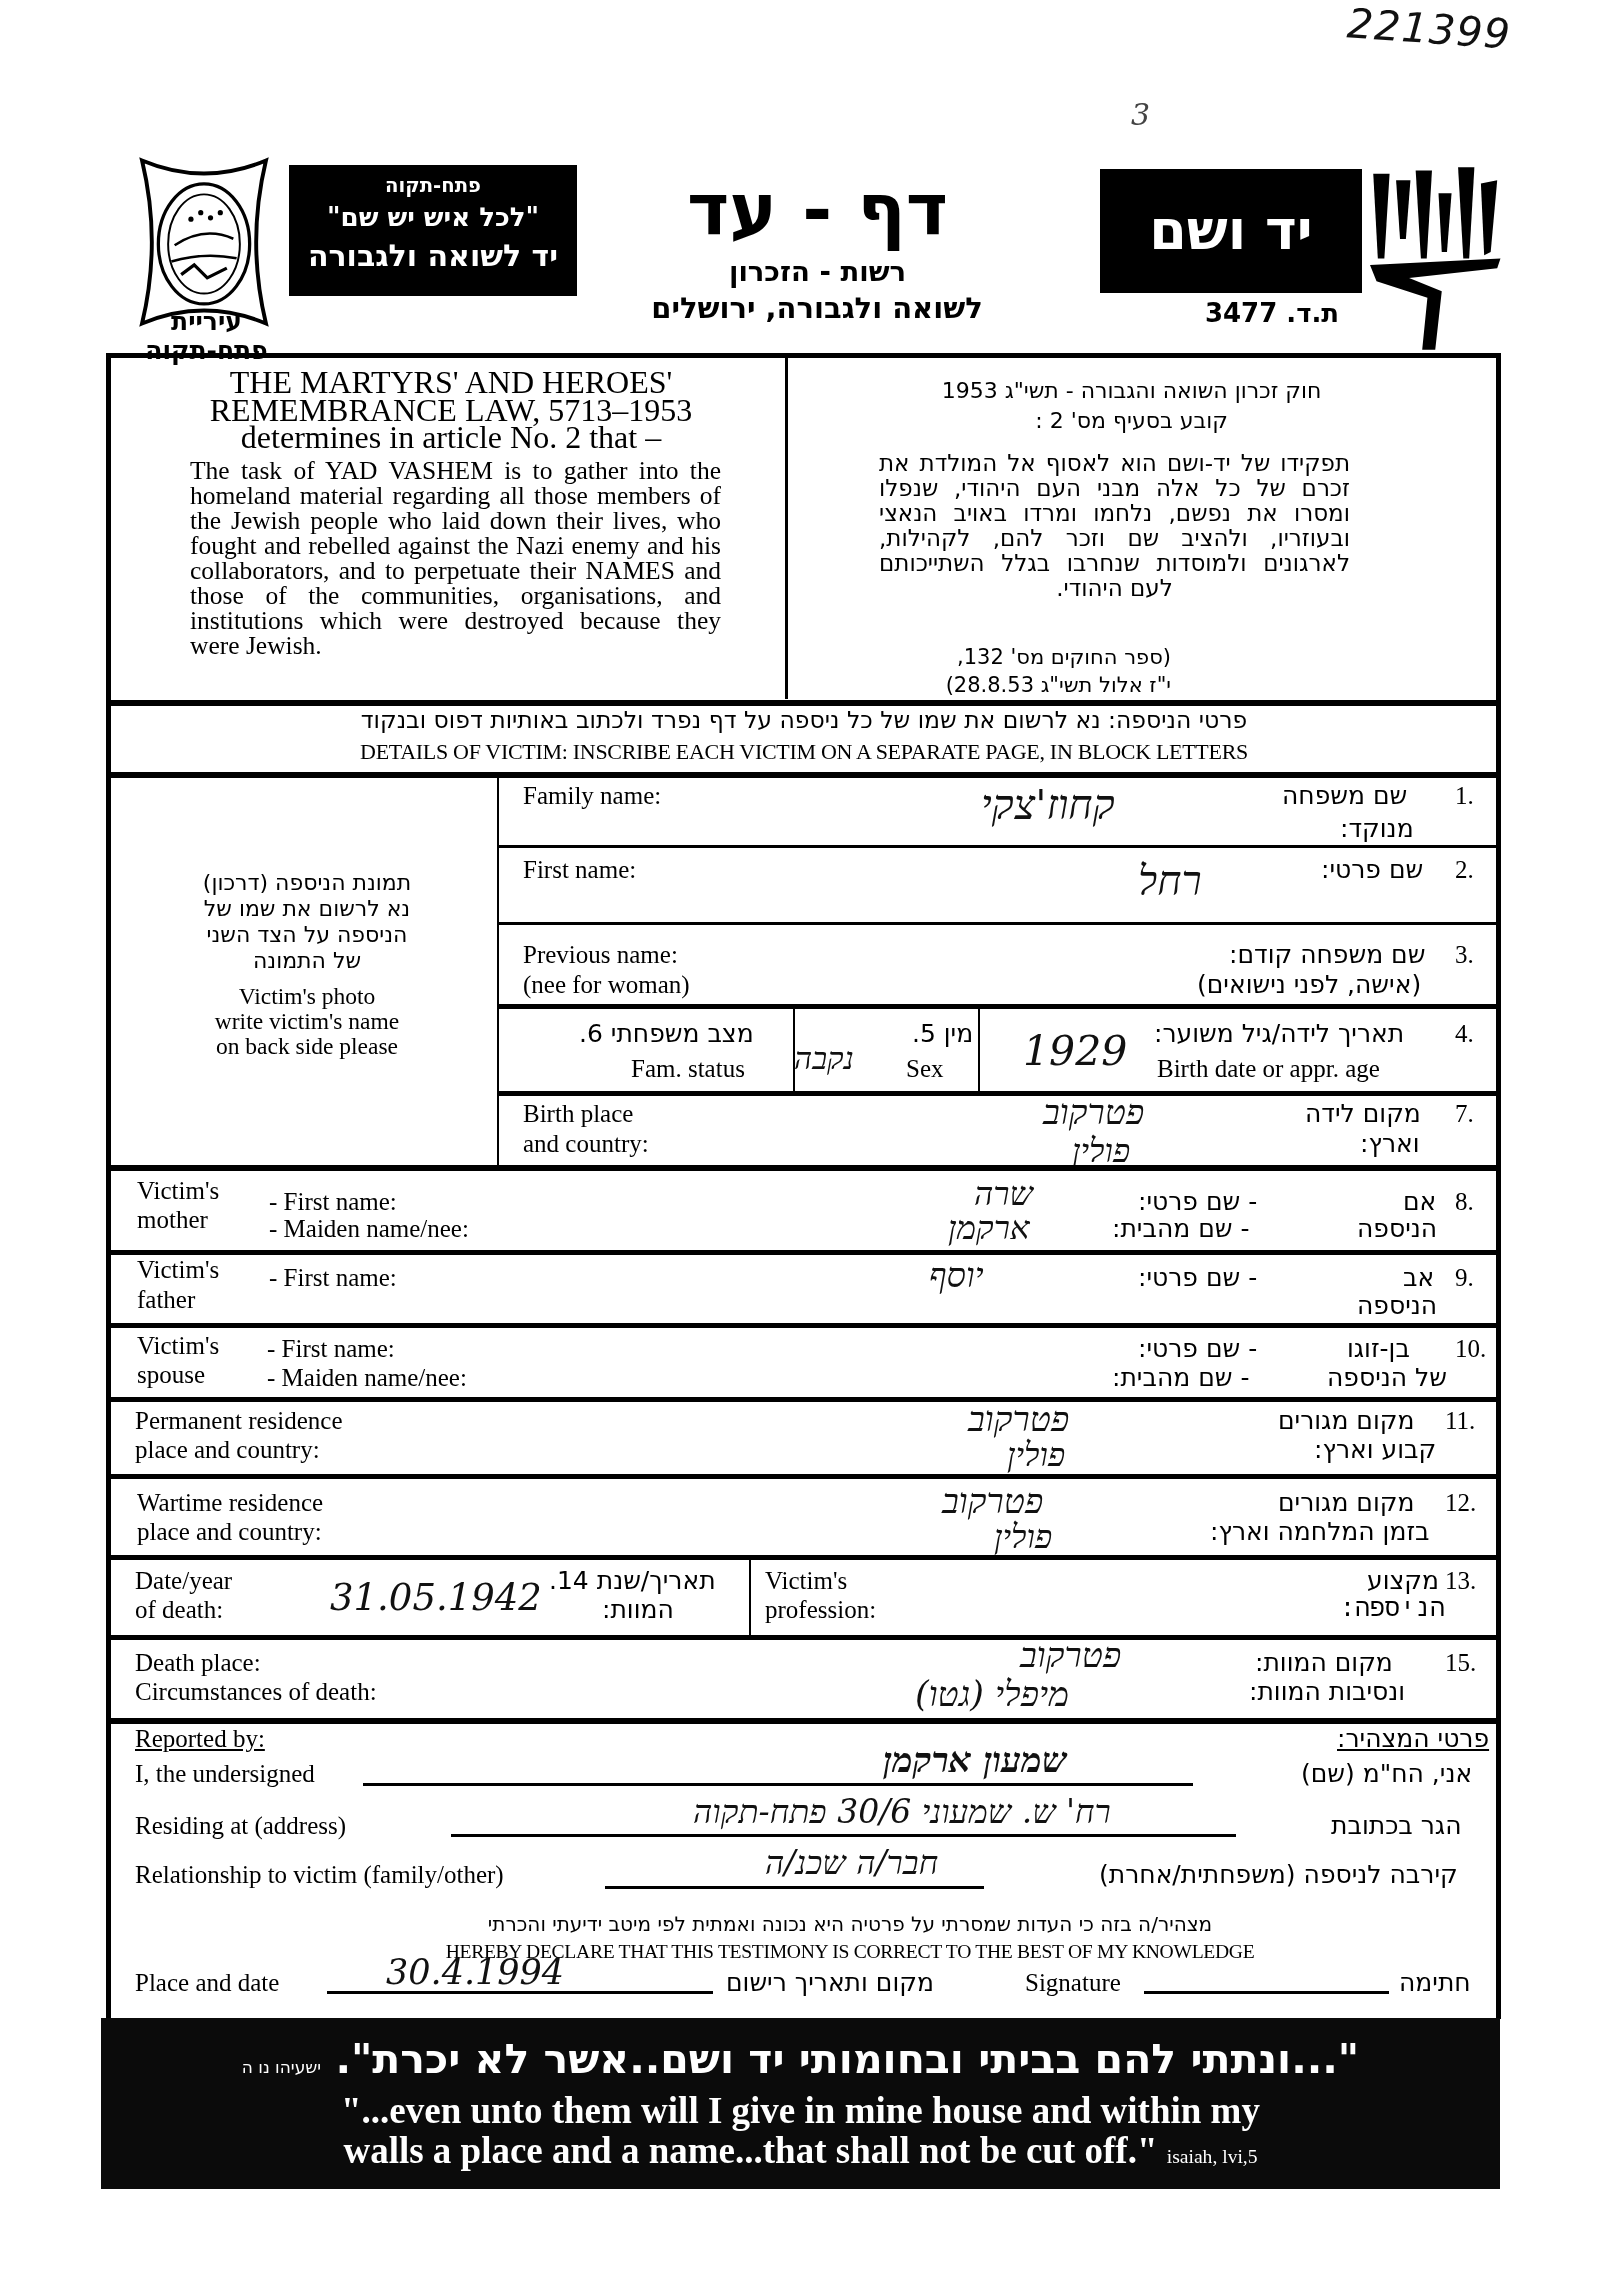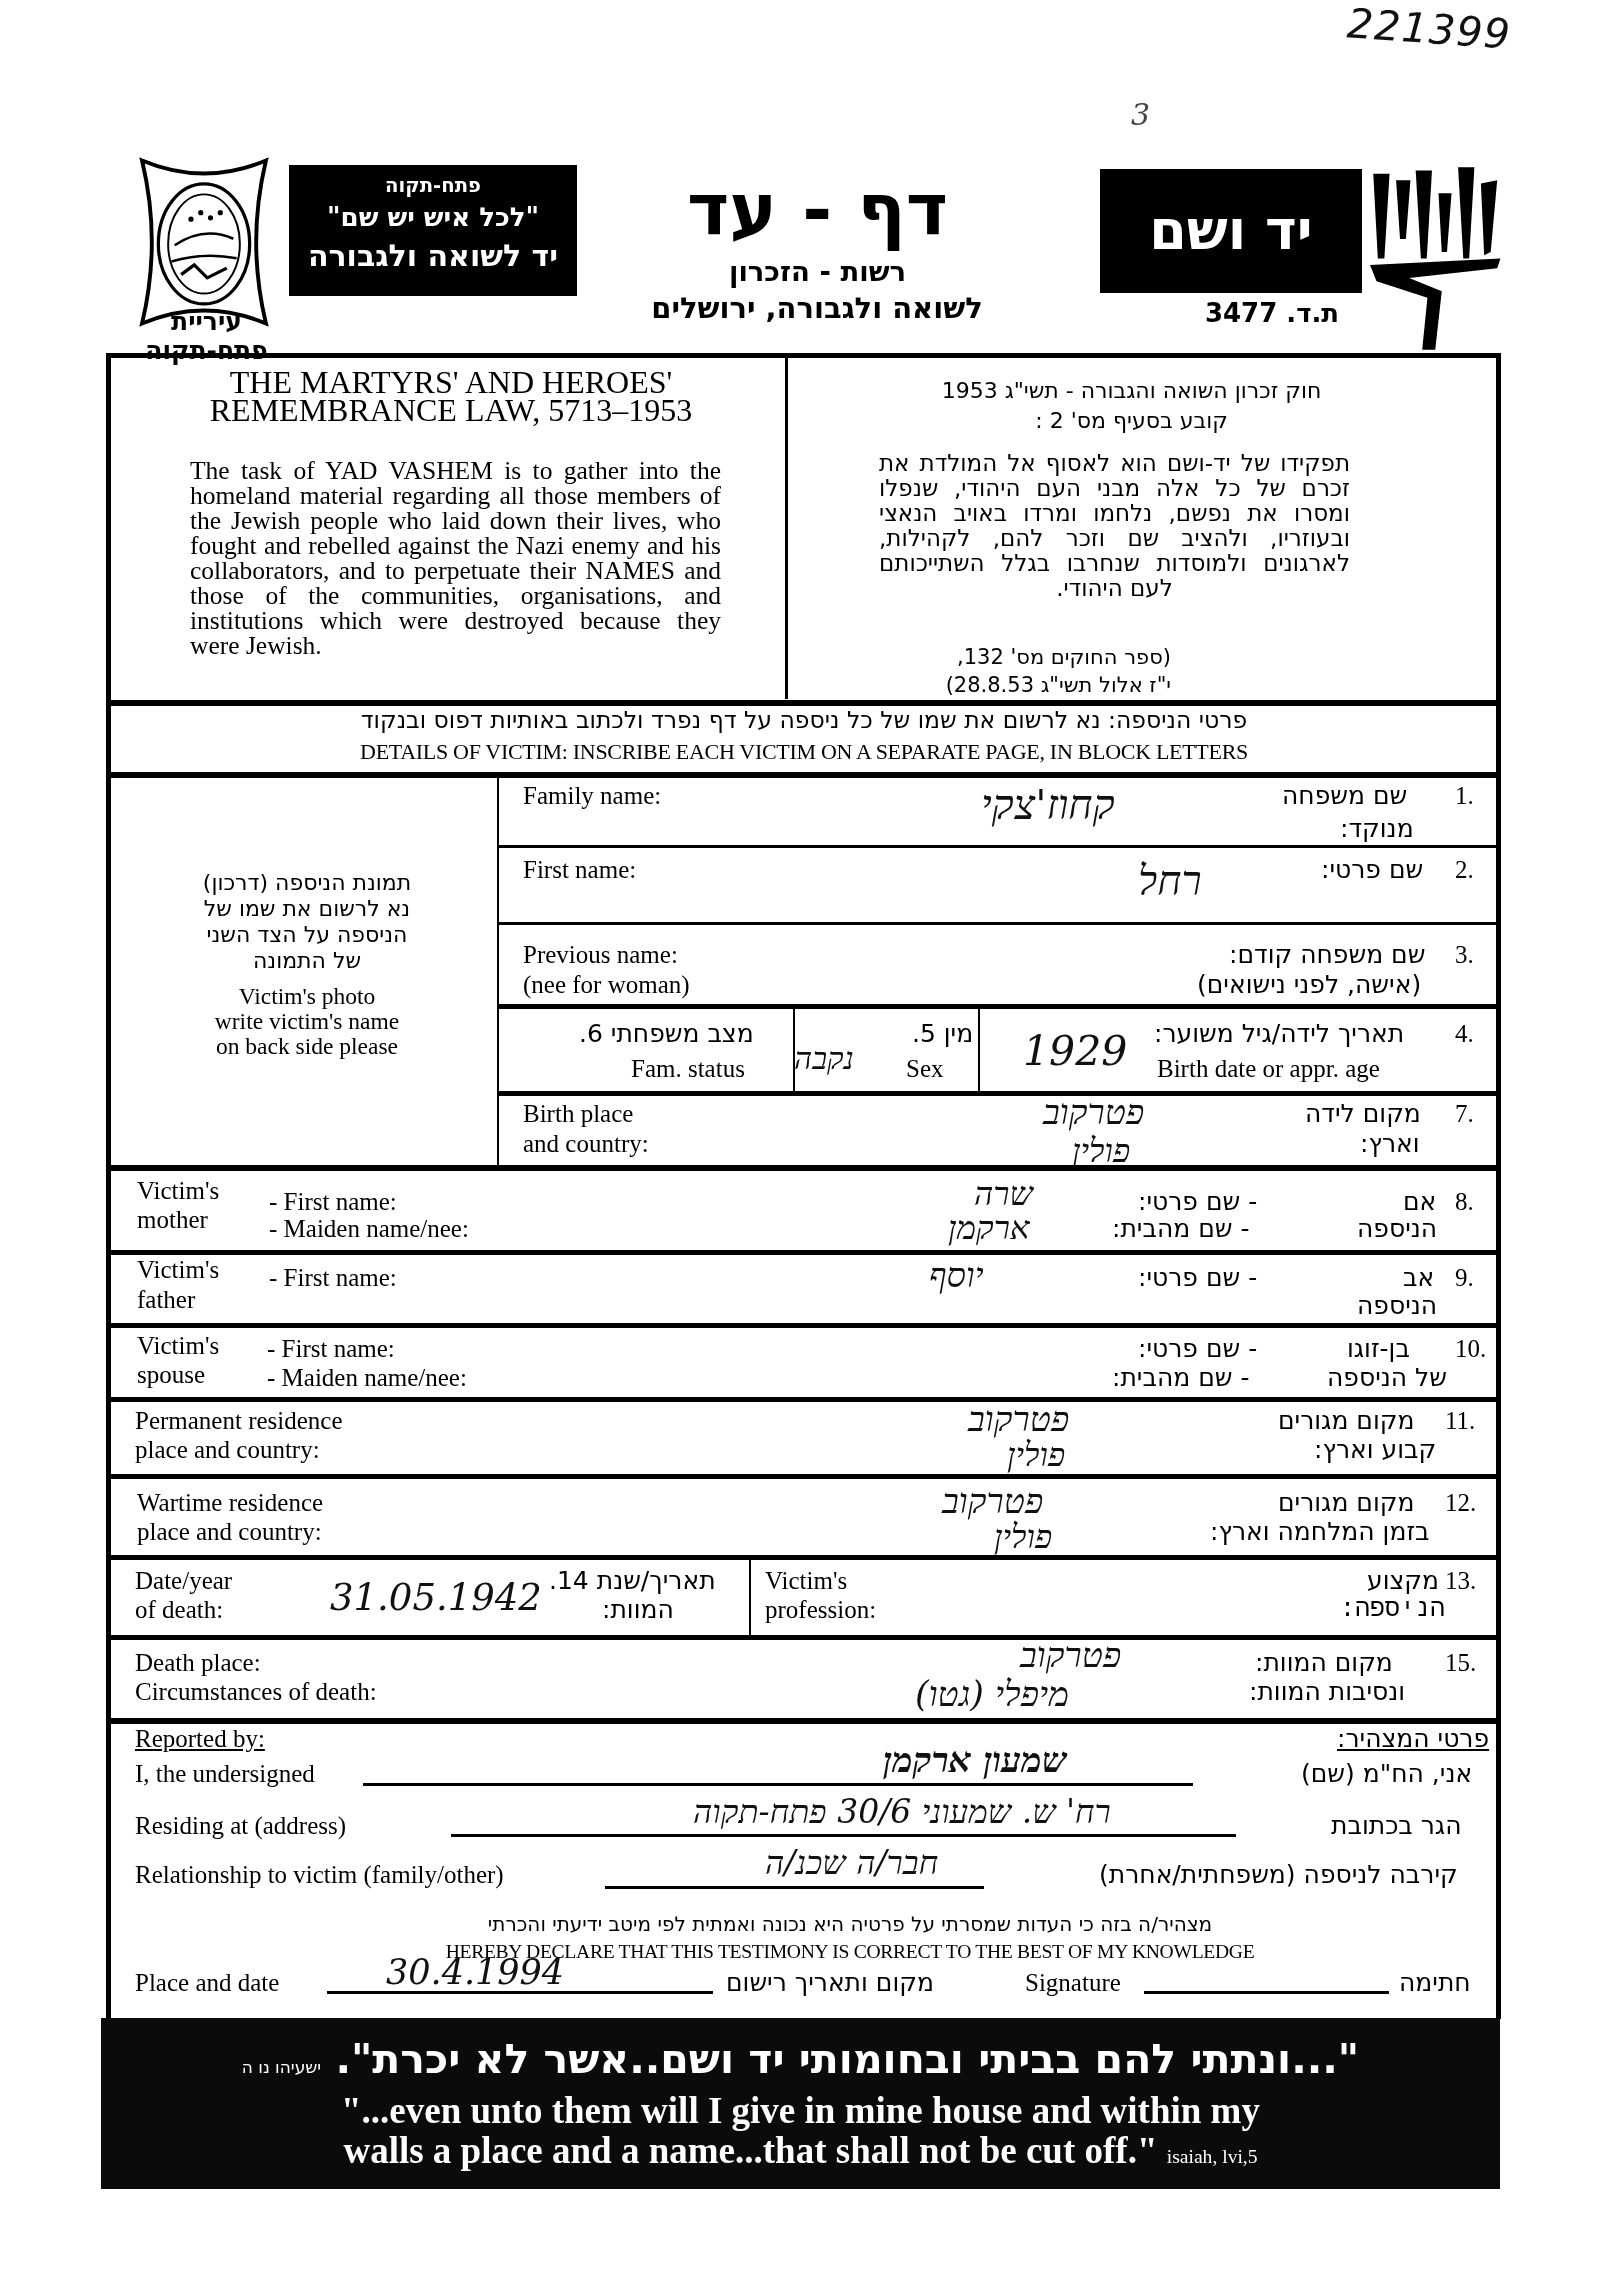--- a/index.html
+++ b/index.html
@@ -97,20 +97,21 @@
 </svg>
 <div class="abs yv-sub1 he">ירושלים, הר הזיכרון</div>
 <div class="abs yv-sub2 he">ת.ד. 3477</div>
 
 <div class="abs" id="frame"></div>
 
 <div class="vl" style="left:785px; top:358px; height:341px; width:2.6px;"></div>
 <div class="abs law-en-title">
   <div>THE MARTYRS' AND HEROES'</div>
   <div>REMEMBRANCE LAW, 5713–1953</div>
+  <div>determines in article No. 2 that –</div>
 </div>
 <div class="abs law-en-body">The task of YAD VASHEM is to gather into the homeland material regarding all those members of the Jewish people who laid down their lives, who fought and rebelled against the Nazi enemy and his collaborators, and to perpetuate their NAMES and those of the communities, organisations, and institutions which were destroyed because they were Jewish.</div>
 <div class="abs law-he-title he">
   <div>חוק זכרון השואה והגבורה - תשי"ג 1953</div>
   <div>קובע בסעיף מס' 2 :</div>
 </div>
 <div class="abs law-he-body he">תפקידו של יד-ושם הוא לאסוף אל המולדת את זכרם של כל אלה מבני העם היהודי, שנפלו ומסרו את נפשם, נלחמו ומרדו באויב הנאצי ובעוזריו, ולהציב שם וזכר להם, לקהילות, לארגונים ולמוסדות שנחרבו בגלל השתייכותם לעם היהודי.</div>
 <div class="abs law-he-ref he">
   <div>(ספר החוקים מס' 132,</div>
   <div>י"ז אלול תשי"ג 28.8.53)</div>

